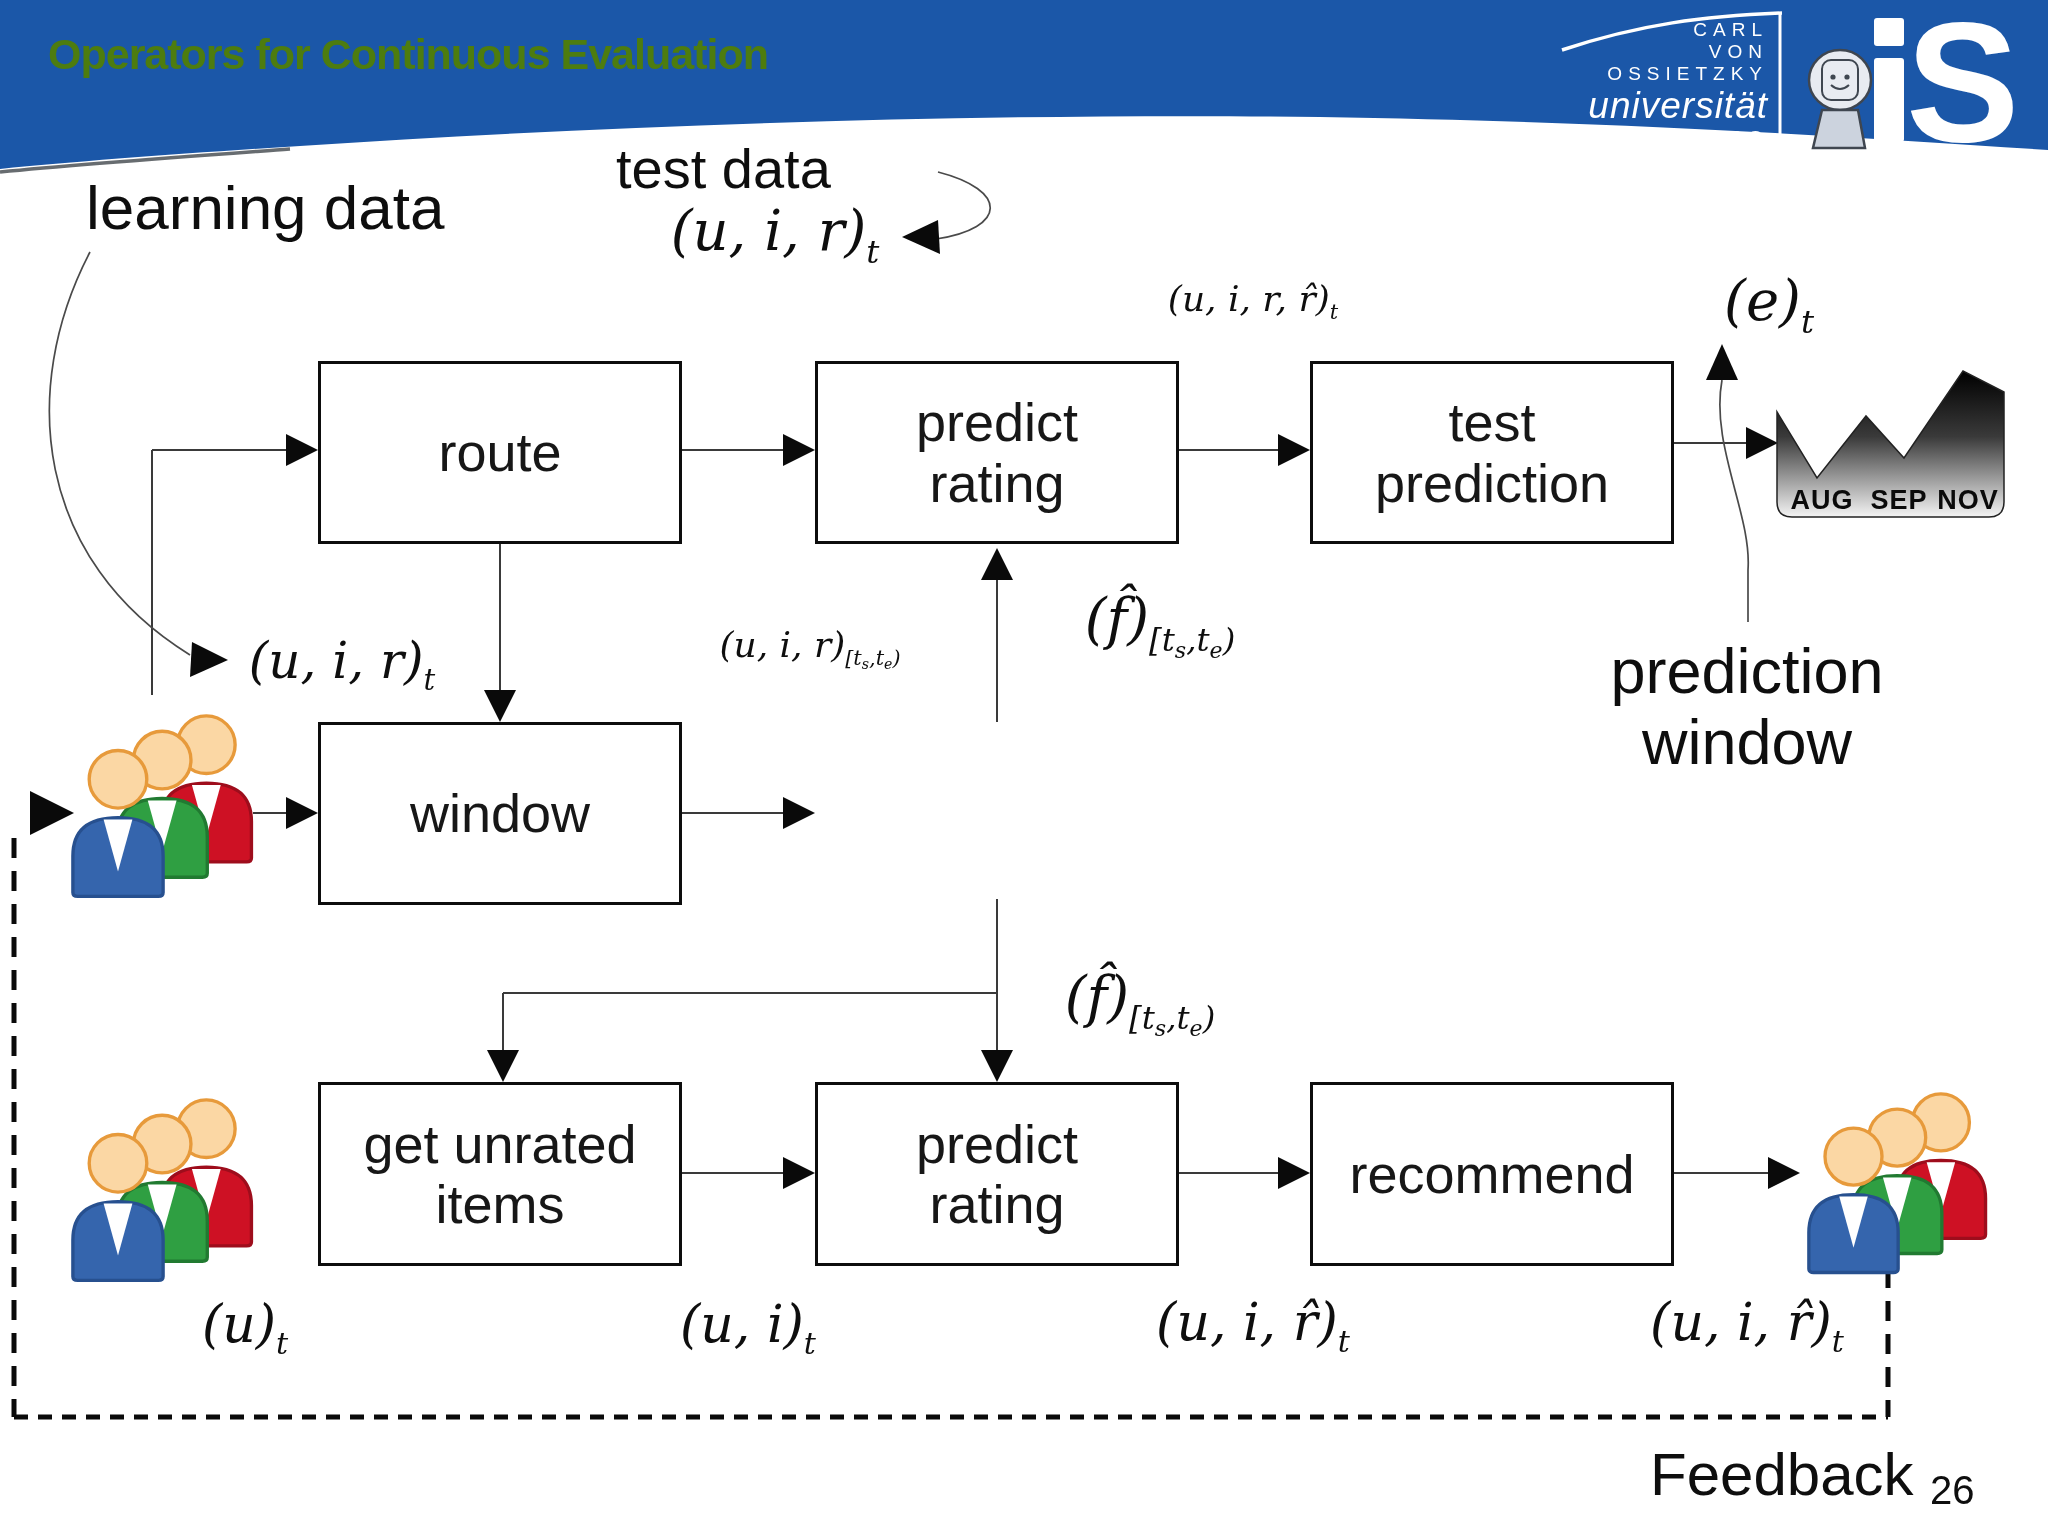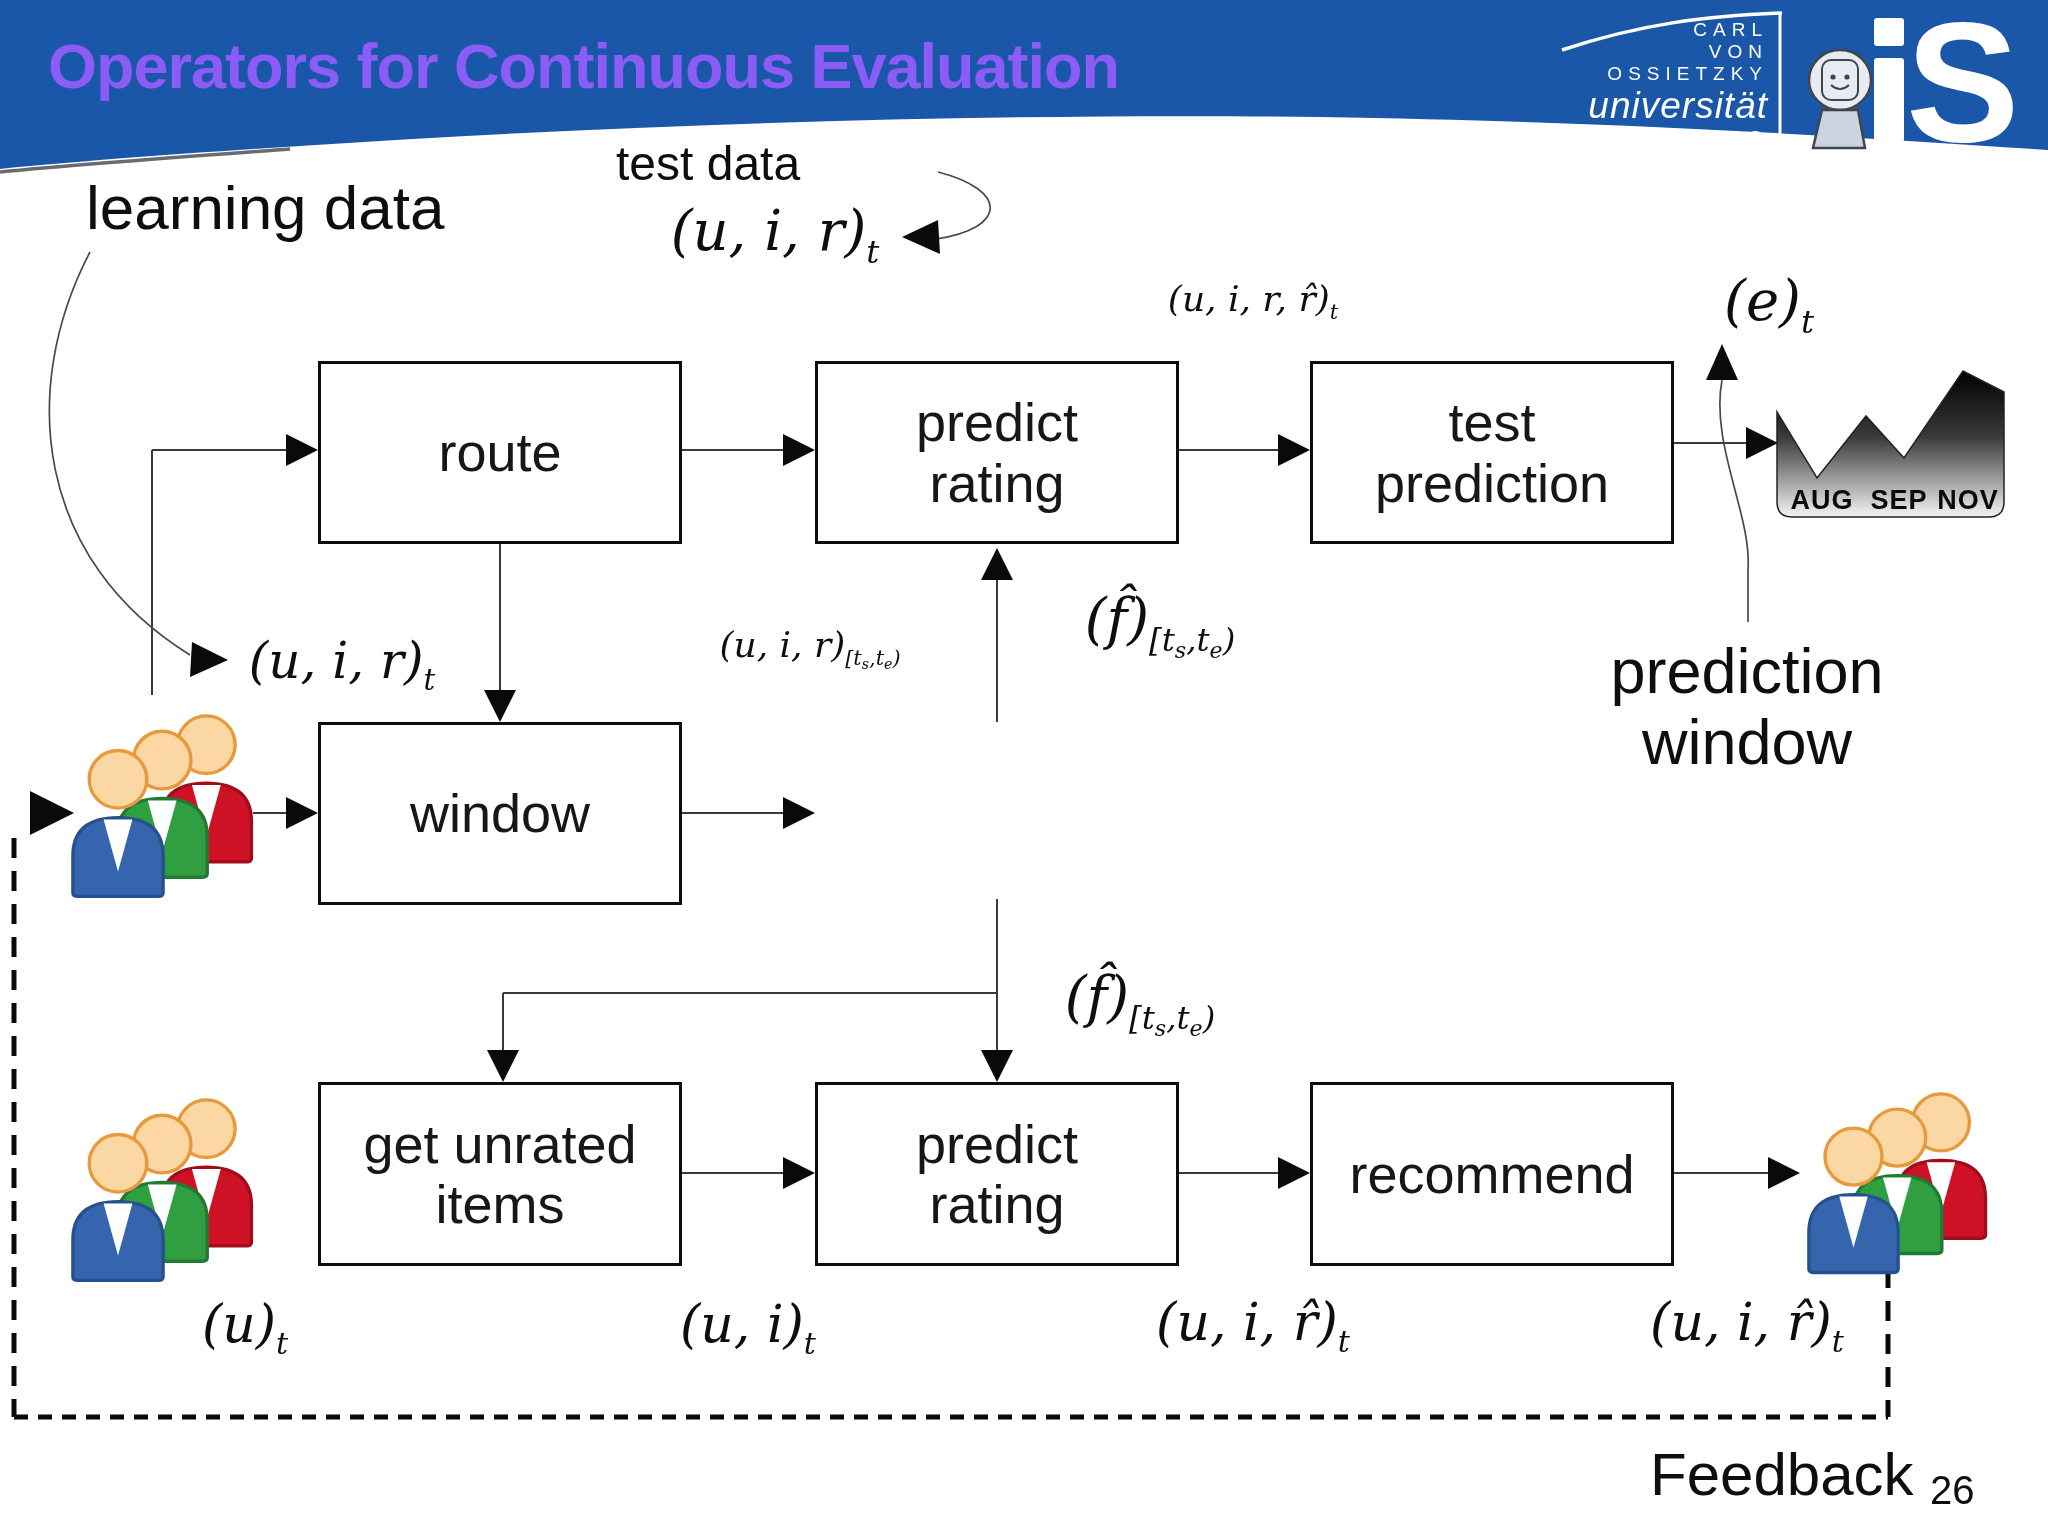--- a/index.html
+++ b/index.html
@@ -4,21 +4,21 @@
 <style>
   html,body{margin:0;padding:0;background:#888;}
   .slide{
     position:relative;width:2048px;height:1535px;background:#fff;overflow:hidden;
     font-family:"Liberation Sans",sans-serif;
   }
   .abs{position:absolute;}
   svg{display:block;}
   
   .title{
-    position:absolute;left:48px;top:30px;font-size:63px;font-weight:700;color:#8b5cf6;
+    position:absolute;left:48px;top:30px;font-size:43px;font-weight:700;color:#4d7c0f;
     letter-spacing:-1px;z-index:5;white-space:nowrap;
   }
   .uni-block{position:absolute;left:1540px;top:20px;width:228px;text-align:right;color:#fff;z-index:5;line-height:1;}
   .uni-small{font-size:19px;letter-spacing:6px;margin-bottom:3px;font-weight:400;}
   .uni-name{font-size:37px;font-style:italic;font-weight:500;letter-spacing:1px;margin:4px 0 4px 0;}
   .uni-city{font-size:20px;letter-spacing:5px;}
   
   .box{
     position:absolute;background:#fff;border:3.5px solid #0d0d0d;z-index:3;
     display:flex;align-items:center;justify-content:center;text-align:center;
@@ -26,21 +26,21 @@
   }
   .b-col1{left:318px;width:358px;}
   .b-col2{left:815px;width:358px;}
   .b-col3{left:1310px;width:358px;}
   .b-row1{top:361px;height:177px;}
   .b-row2{top:722px;height:177px;}
   .b-row3{top:1082px;height:178px;}
   
   .ann{position:absolute;color:#0e0e0e;z-index:4;white-space:nowrap;}
   .learning{left:86px;top:172px;font-size:62px;}
-  .testdata{left:616px;top:136px;font-size:48px;}
+  .testdata{left:616px;top:136px;font-size:56px;}
   .prederr{left:1747px;top:636px;font-size:63px;transform:translateX(-50%);text-align:center;line-height:1.13;white-space:nowrap;}
   .feedback{left:1650px;top:1440px;font-size:60px;}
   .pagenum{left:1930px;top:1446px;font-size:40px;margin-top:22px;}
   
   .mlabel{
     position:absolute;z-index:4;font-family:"DejaVu Serif",serif;font-style:italic;
     color:#0e0e0e;white-space:nowrap;transform:translateX(-50%);line-height:1.25;
   }
   .msub{font-size:0.58em;vertical-align:-0.4em;}
   .mss{font-size:0.68em;vertical-align:-0.3em;}

